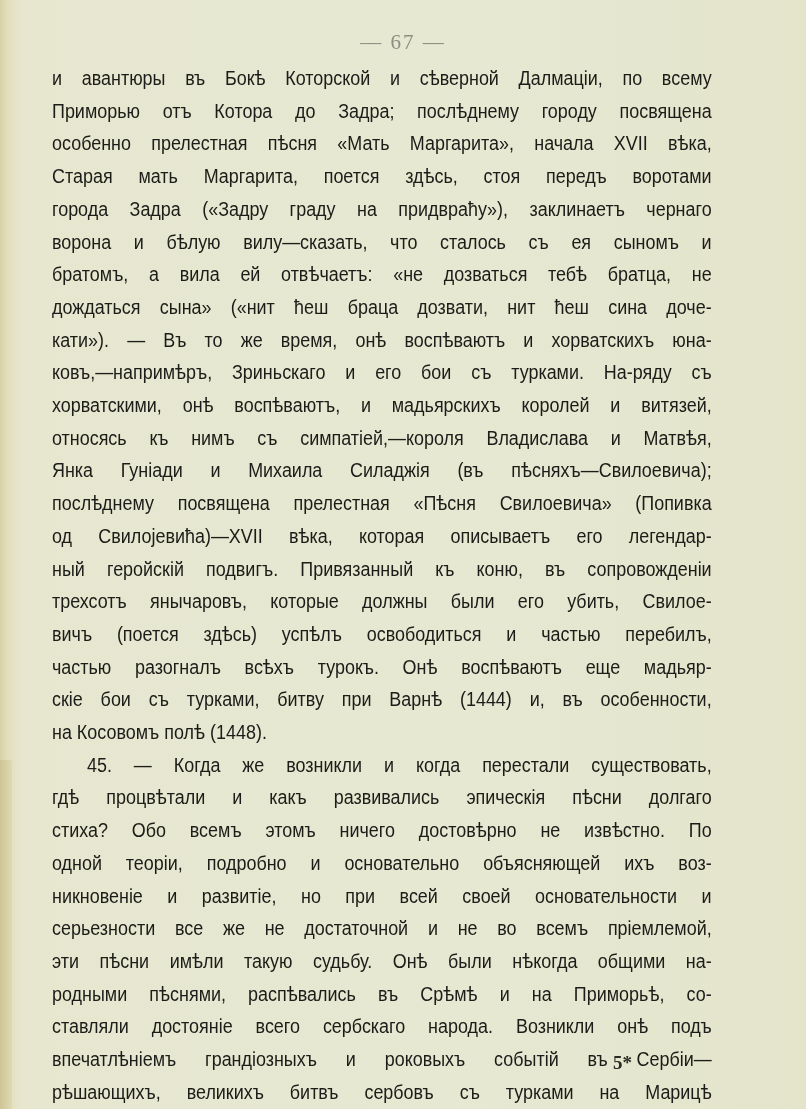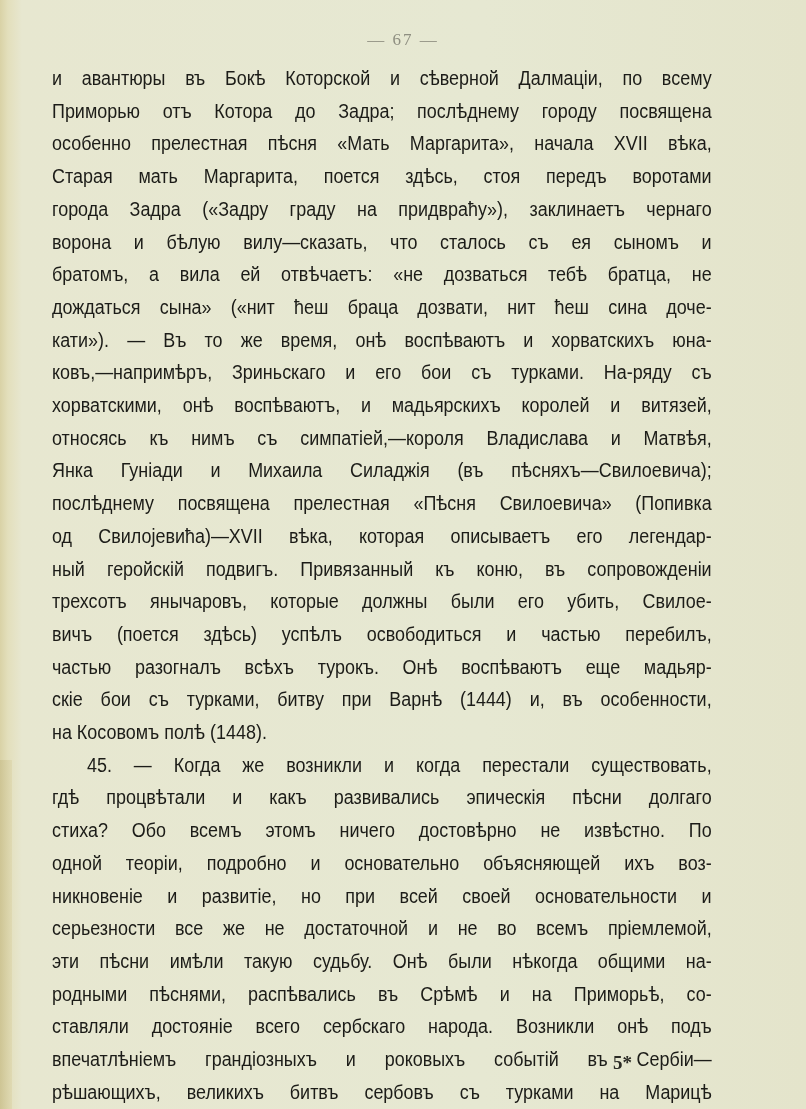--- a/index.html
+++ b/index.html
@@ -15,21 +15,21 @@
     background: linear-gradient(90deg, #d9d2a6 0px, #e3dfbc 8px, #e7e7d0 22px, #e6e8d2 60%, #e4e4cb 100%);
   }
   .spine {
     position: absolute; left: 0; top: 760px; width: 12px; height: 349px;
     background: linear-gradient(90deg, #c9bf8d, #ddd6ac);
     opacity: 0.7;
   }
   .page-number {
     position: absolute; top: 30px; left: 0; width: 806px; text-align: center;
     font-family: "Liberation Serif", "DejaVu Serif", serif;
-    font-size: 17px; color: #8e8e80; letter-spacing: 2px;
+    font-size: 21px; color: #8e8e80; letter-spacing: 2px;
   }
   .text-block {
     position: absolute; left: 52px; top: 62px; width: 660px;
     font-family: "Liberation Sans Narrow", "Liberation Sans", sans-serif;
     font-size: 19.5px; line-height: 32.7px;
     transform: scaleX(0.92); transform-origin: left top;
   }
   .line {
     display: block; white-space: nowrap;
     text-align: justify; text-align-last: justify;

